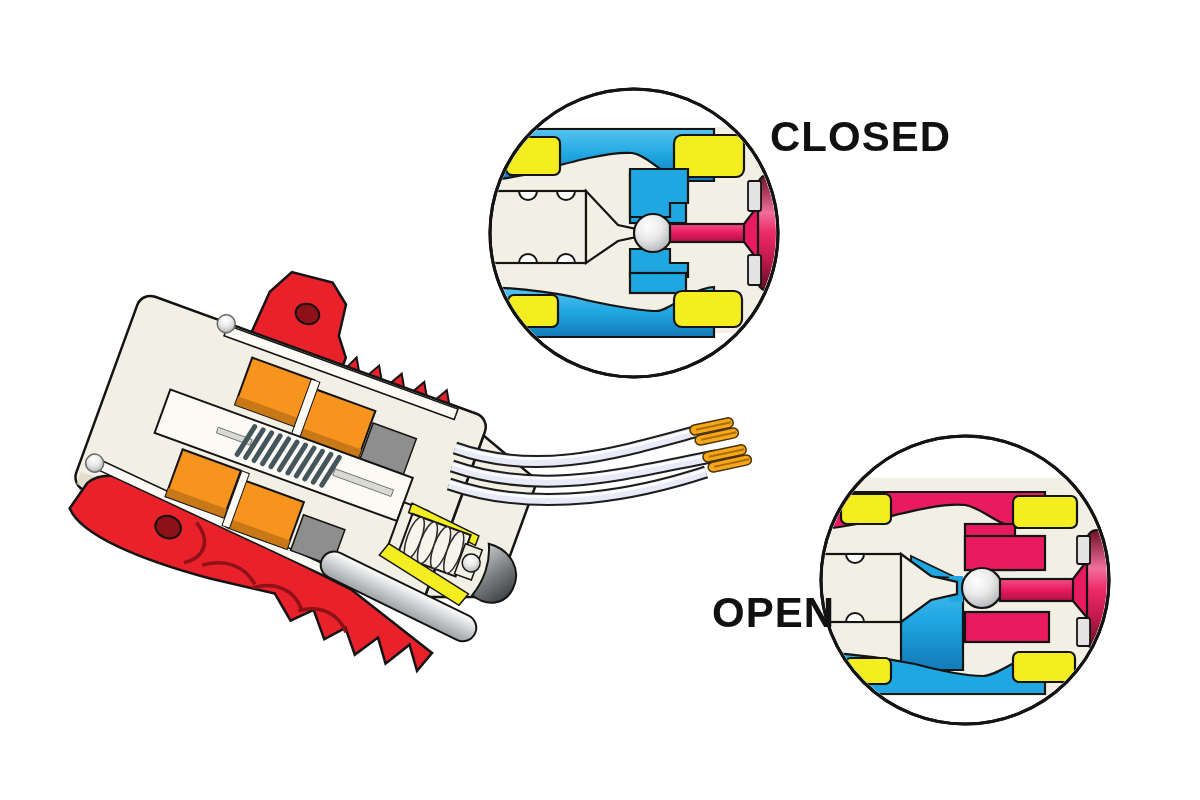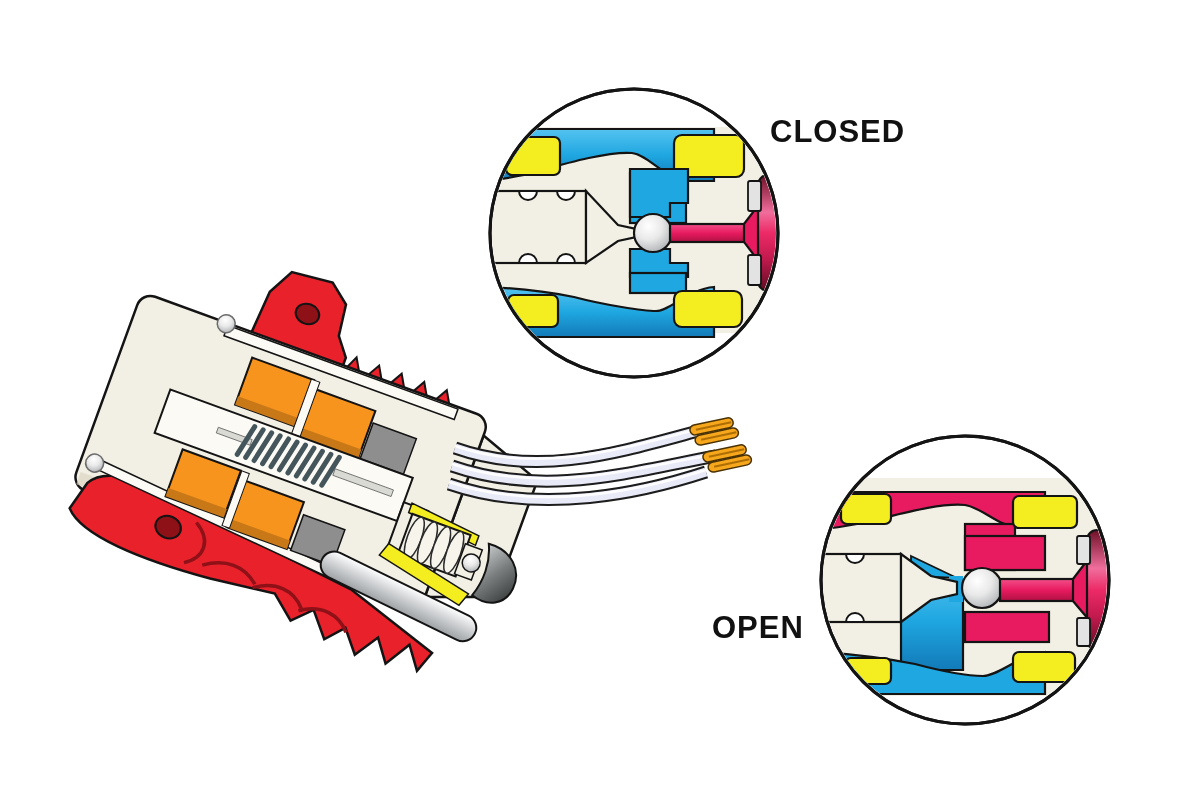--- a/index.html
+++ b/index.html
@@ -1,22 +1,22 @@
 <!DOCTYPE html>
 <html><head>
 <meta charset="utf-8">
 <style>
   html,body{margin:0;padding:0;background:#fff;}
   .stage{position:relative;width:1200px;height:800px;background:#fff;overflow:hidden;
          font-family:"Liberation Sans", sans-serif;}
   .stage svg{position:absolute;left:0;top:0;}
-  .state-label{position:absolute;font-weight:bold;font-size:31px;letter-spacing:1px;
+  .state-label{position:absolute;font-weight:bold;font-size:42px;letter-spacing:1px;
                color:#111;line-height:1;}
   #label-closed{left:770px;top:116px;}
-  #label-open{left:712px;top:612px;}
+  #label-open{left:712px;top:592px;}
 </style>
 </head>
 <body>
 
 <div class="stage">
 
 <svg width="1200" height="800" viewBox="0 0 1200 800">
   <defs>
     <radialGradient id="ballGrad" cx="0.38" cy="0.32" r="0.8">
       <stop offset="0" stop-color="#FFFFFF"></stop>

